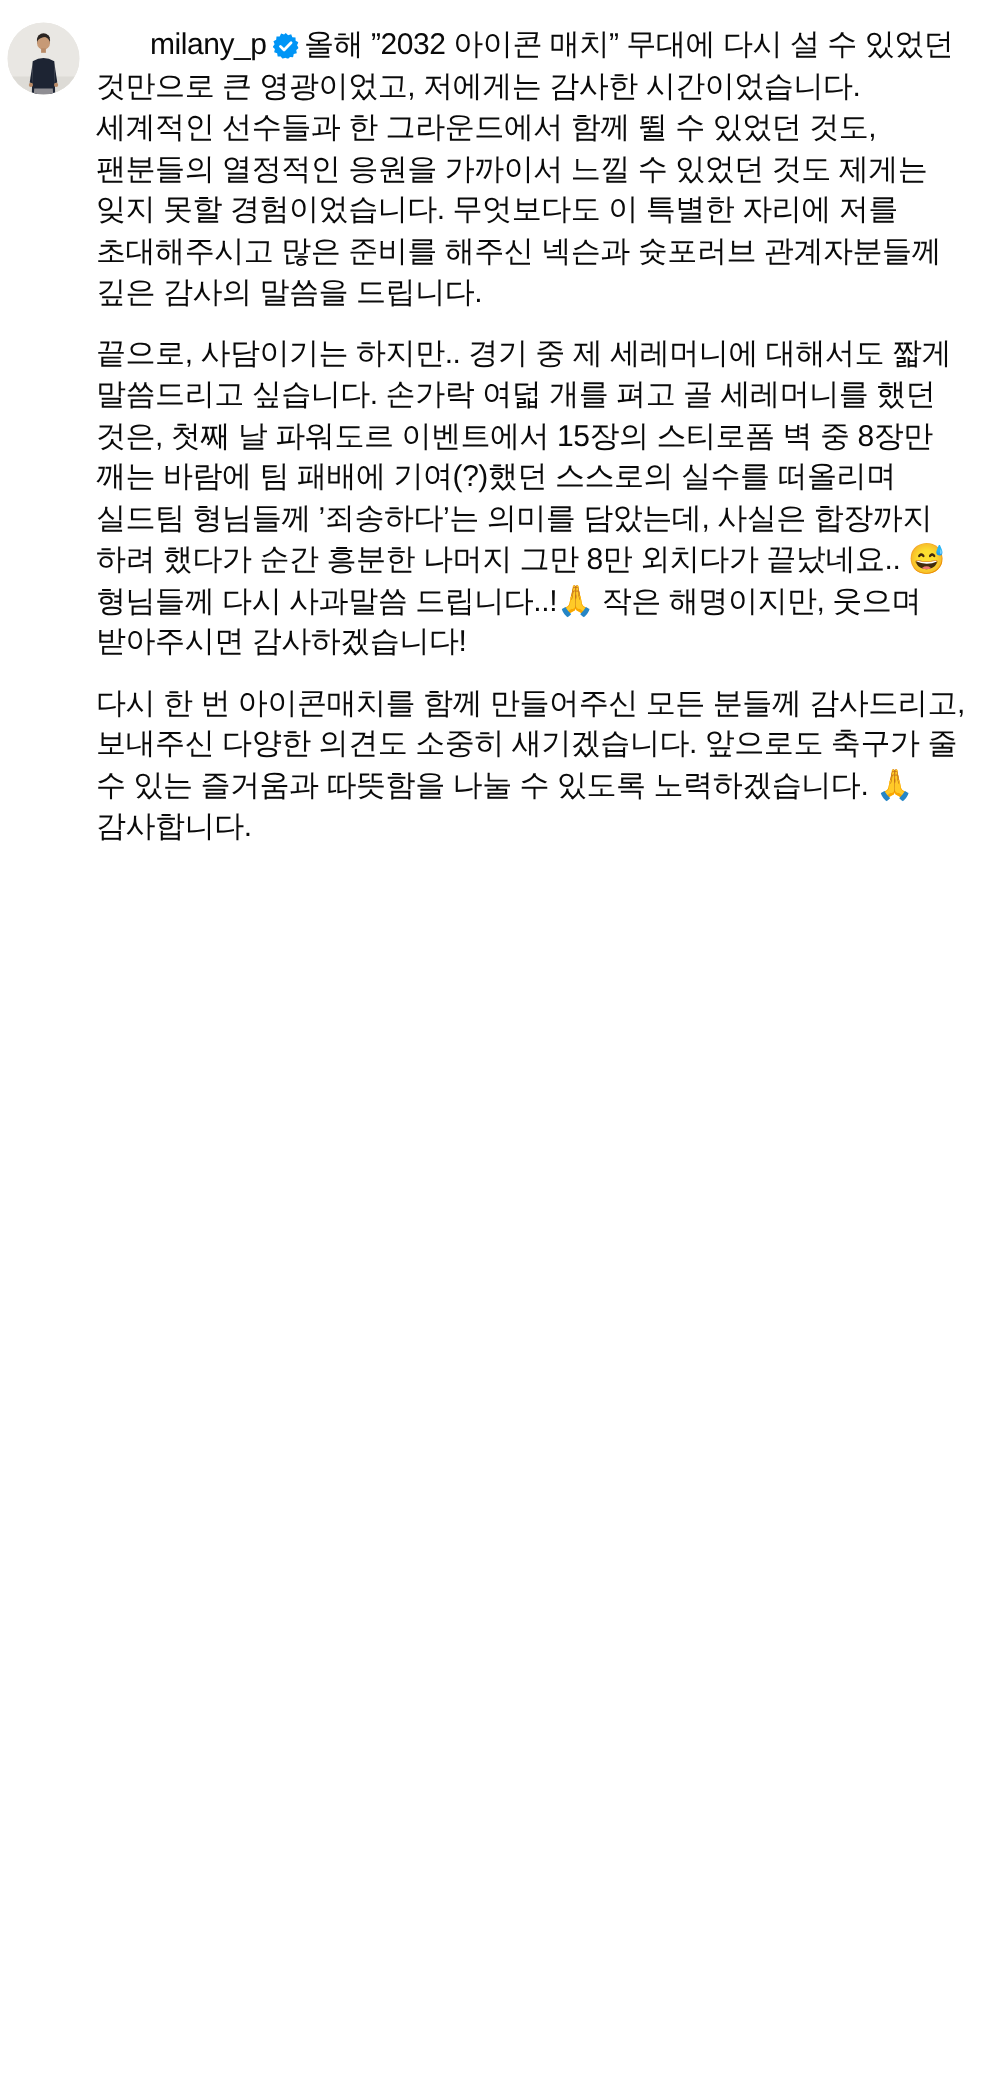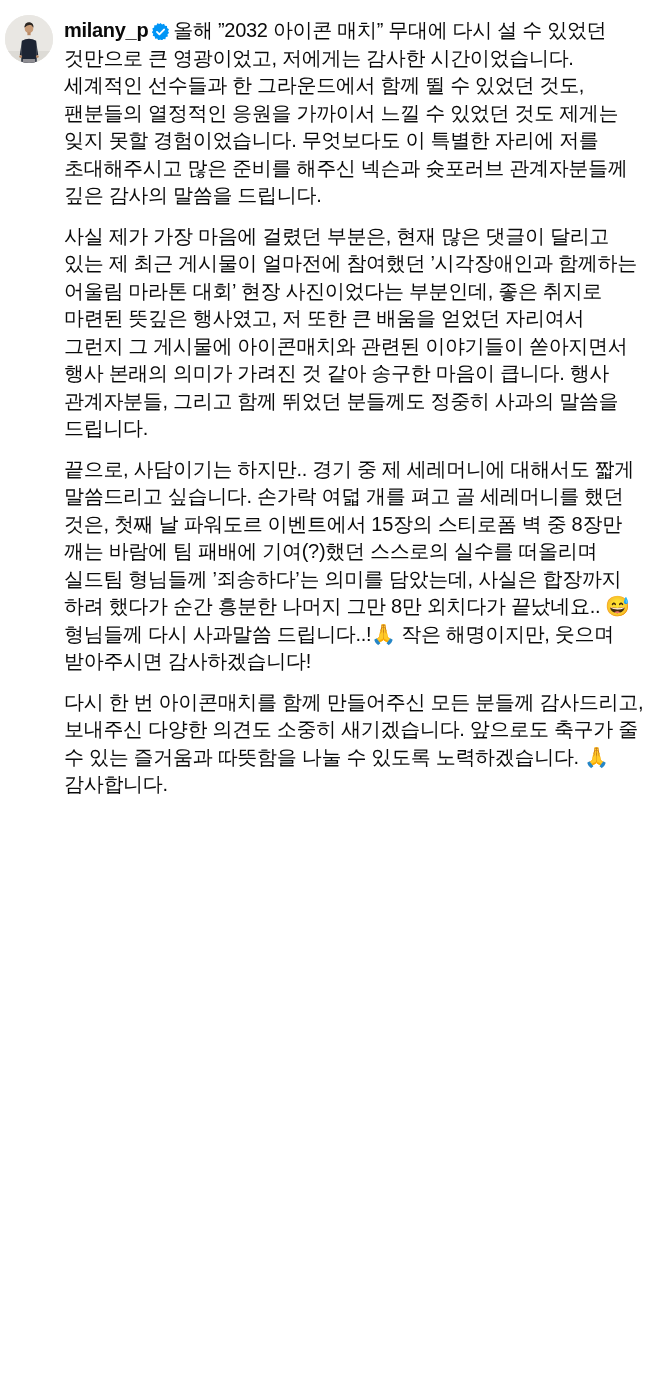--- a/index.html
+++ b/index.html
@@ -31,22 +31,23 @@
   .avatar svg { display: block; width: 100%; height: 100%; }
   .caption {
     font-size: 20px;
     line-height: 27.5px;
     letter-spacing: -0.3px;
     word-break: keep-all;
     word-wrap: break-word;
   }
   .caption p.para { margin: 0 0 13px 0; }
   .username {
-    font-weight: 700;
+    font-weight: 400;
     cursor: pointer;
+    margin-left: 36px;
   }
   .badge {
     display: inline-block;
     width: 17px;
     height: 17px;
     vertical-align: -2.5px;
     margin: 0 4px 0 4px;
   }
   .badge svg { display: block; width: 17px; height: 17px; }
 </style>
@@ -76,19 +77,18 @@
 
     <p class="para lead">
       <span class="username">milany_p</span><span class="badge"><svg viewBox="0 0 24 24" aria-hidden="true">
         <polygon fill="#0095f6" points="12,0 14.2,2.1 17.1,1.2 18.2,4 21.2,4.2 21.3,7.2 23.9,8.8 22.6,11.5 24.2,14.1 21.9,16 22.4,19 19.5,19.8 18.9,22.8 15.9,22.5 14.1,24.9 11.6,23.2 9,24.6 7.4,22 4.4,22.1 3.9,19.1 1.1,18.1 1.8,15.1 -0.3,13 1.5,10.6 0.4,7.8 3,6.3 3.3,3.3 6.3,3.2 7.6,0.5 10.4,1.5"></polygon>
         <polyline points="7,12.6 10.4,16 17,9.2" fill="none" stroke="#ffffff" stroke-width="2.6" stroke-linecap="round" stroke-linejoin="round"></polyline>
       </svg></span><span>올해 ”2032 아이콘 매치” 무대에 다시 설 수 있었던 것만으로 큰 영광이었고, 저에게는 감사한 시간이었습니다. 세계적인 선수들과 한 그라운드에서 함께 뛸 수 있었던 것도, 팬분들의 열정적인 응원을 가까이서 느낄 수 있었던 것도 제게는 잊지 못할 경험이었습니다. 무엇보다도 이 특별한 자리에 저를 초대해주시고 많은 준비를 해주신 넥슨과 슛포러브 관계자분들께 깊은 감사의 말씀을 드립니다.</span>
     </p>
 
     <div>
 
-        <p class="para">사실 제가 가장 마음에 걸렸던 부분은, 현재 많은 댓글이 달리고 있는 제 최근 게시물이 얼마전에 참여했던 ’시각장애인과 함께하는 어울림 마라톤 대회’ 현장 사진이었다는 부분인데, 좋은 취지로 마련된 뜻깊은 행사였고, 저 또한 큰 배움을 얻었던 자리여서 그런지 그 게시물에 아이콘매치와 관련된 이야기들이 쏟아지면서 행사 본래의 의미가 가려진 것 같아 송구한 마음이 큽니다. 행사 관계자분들, 그리고 함께 뛰었던 분들께도 정중히 사과의 말씀을 드립니다.</p>
         <p class="para">끝으로, 사담이기는 하지만.. 경기 중 제 세레머니에 대해서도 짧게 말씀드리고 싶습니다. 손가락 여덟 개를 펴고 골 세레머니를 했던 것은, 첫째 날 파워도르 이벤트에서 15장의 스티로폼 벽 중 8장만 깨는 바람에 팀 패배에 기여(?)했던 스스로의 실수를 떠올리며 실드팀 형님들께 ’죄송하다’는 의미를 담았는데, 사실은 합장까지 하려 했다가 순간 흥분한 나머지 그만 8만 외치다가 끝났네요.. 😅 형님들께 다시 사과말씀 드립니다..!🙏 작은 해명이지만, 웃으며 받아주시면 감사하겠습니다!</p>
         <p class="para">다시 한 번 아이콘매치를 함께 만들어주신 모든 분들께 감사드리고, 보내주신 다양한 의견도 소중히 새기겠습니다. 앞으로도 축구가 줄 수 있는 즐거움과 따뜻함을 나눌 수 있도록 노력하겠습니다. 🙏 감사합니다.</p>
       </div>
 
   </div>
 </div>
 
 </body></html>

